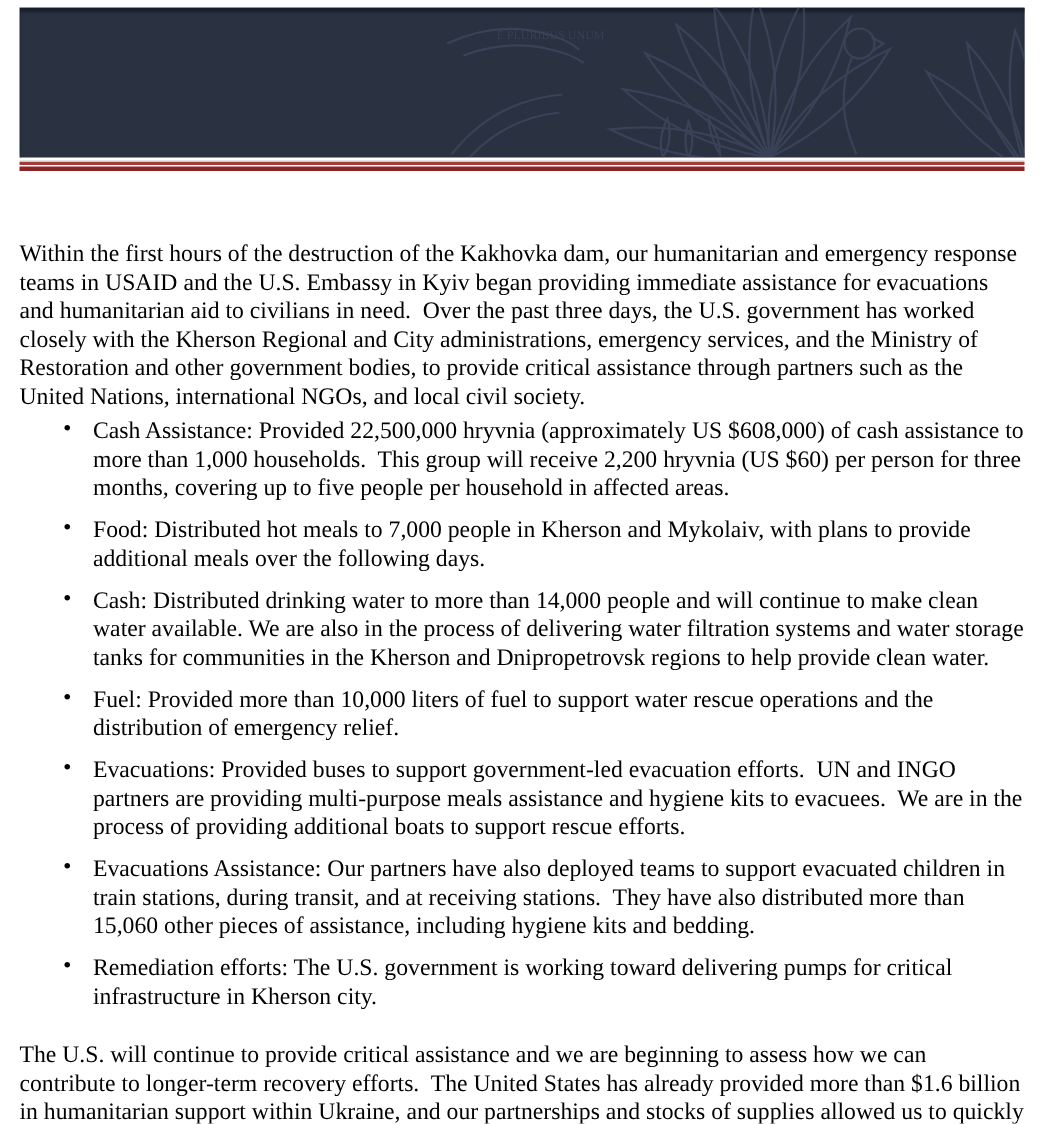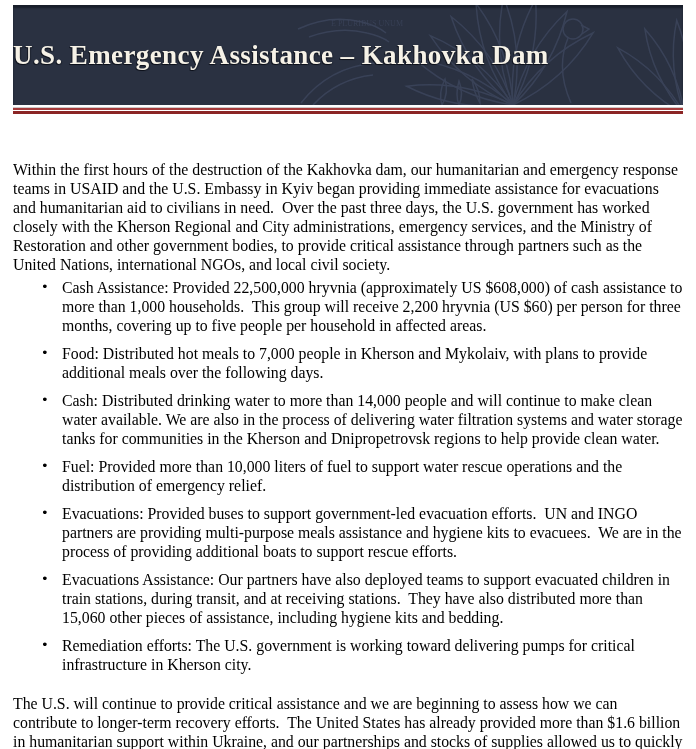--- a/index.html
+++ b/index.html
@@ -9,21 +9,21 @@
     font-family: "Liberation Serif", "DejaVu Serif", serif;
     color: #000000;
   }
   
   .banner {
     margin: 5px 13px 0 13px;
     height: 100px;
     background: #2a3141;
     position: relative;
     overflow: hidden;
-    display: flex; align-items: center; justify-content: flex-start;
+    display: flex; align-items: center; justify-content: center;
     box-shadow: inset 0 3px 2px rgba(10,14,24,0.55);
   }
   .banner svg.eagle {
     position: absolute; left: 0; top: 0; width: 675px; height: 100px;
     pointer-events: none;
   }
   .doc-title {
     position: relative;
     font-size: 27px; font-weight: bold;
     color: #f6f2e7;
@@ -95,21 +95,20 @@
           <path d="M672,110 C662,75 663,45 672,15 C681,45 682,75 672,110 Z" transform="rotate(-25 672 110)"></path>
           <path d="M672,110 C662,75 663,45 672,15 C681,45 682,75 672,110 Z" transform="rotate(-5 672 110)"></path>
           <path d="M672,110 C662,75 663,45 672,15 C681,45 682,75 672,110 Z" transform="rotate(15 672 110)"></path>
         </g>
 
         <path d="M288,98 q28,-36 74,-40 M300,100 q24,-26 60,-30"></path>
 
         <path d="M432,74 q-7,14 -3,26 q7,-12 3,-26 Z M446,76 q-4,14 0,24 q5,-11 0,-24 Z M459,74 q2,14 8,24 q0,-13 -8,-24 Z"></path>
       </g>
     </svg>
-    <h1 class="doc-title">U.S. Emergency Assistance – Kakhovka Dam</h1>
   </header>
 
   <div class="rules">
     <div class="gap2"></div>
     <div class="gray-line"></div>
     <div class="red-line"></div>
     <div class="gap1"></div>
     <div class="maroon-line"></div>
   </div>
 

